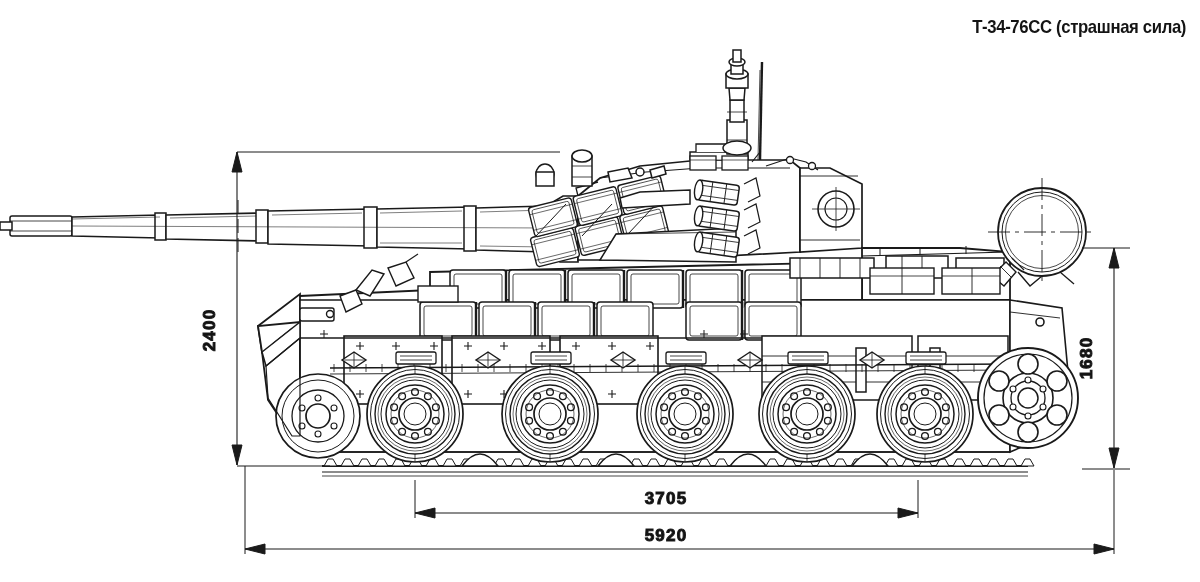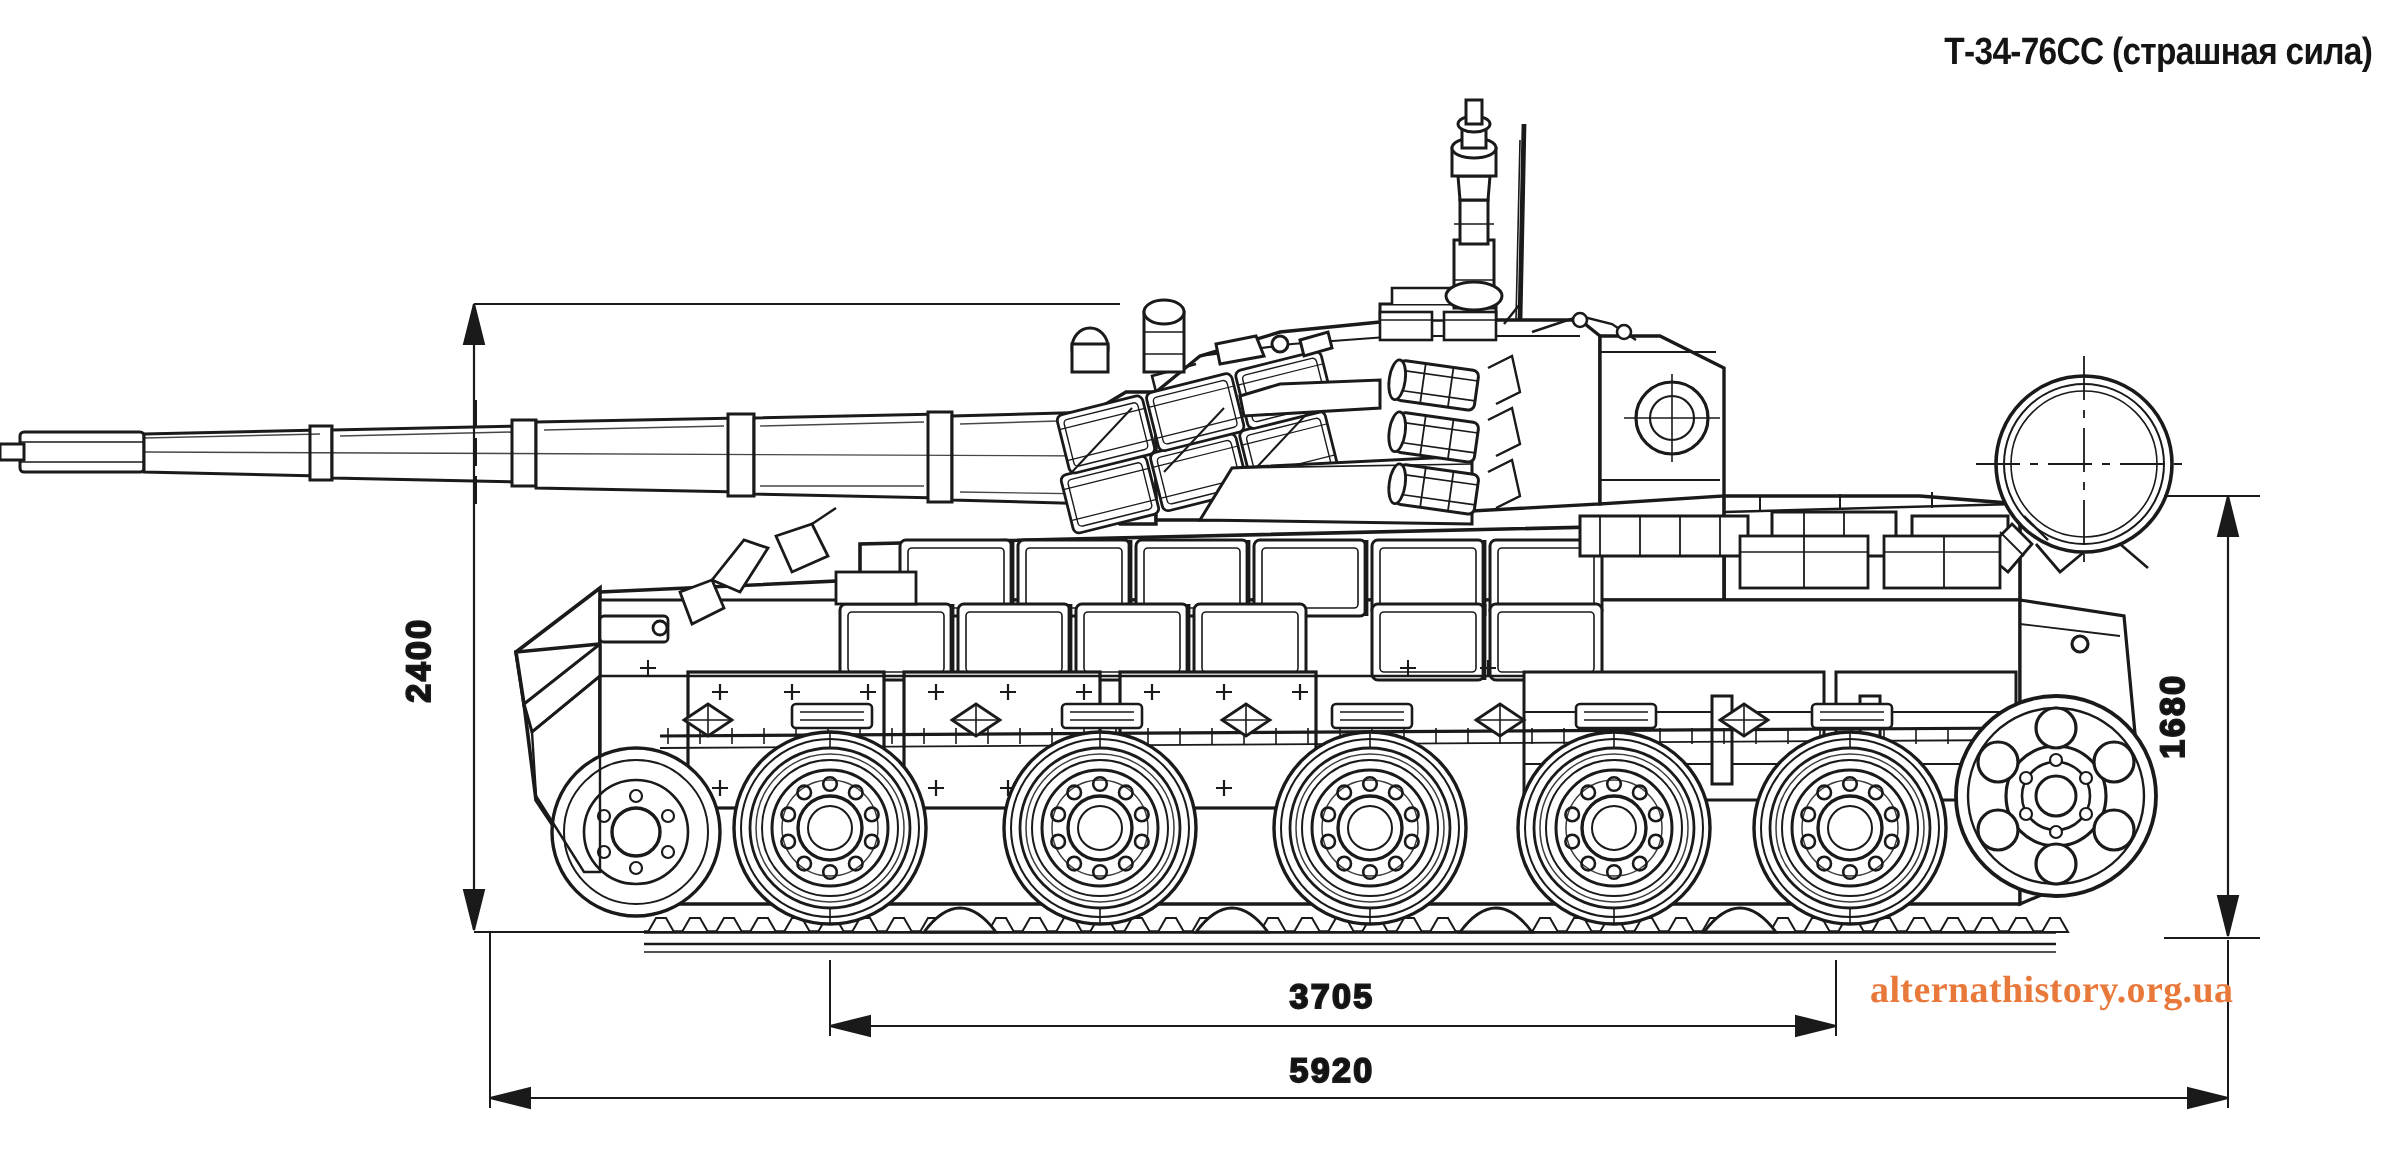--- a/index.html
+++ b/index.html
@@ -623,15 +623,14 @@
       <polygon points="1114,549 1094,544 1094,554"></polygon>
       <line x1="245" y1="466" x2="245" y2="554" stroke-width="1"></line>
       <line x1="1114" y1="470" x2="1114" y2="554" stroke-width="1"></line>
       <text class="dimtext" x="666" y="541" text-anchor="middle">5920</text>
     </g>
 
   </svg>
 
   <div class="title">Т-34-76СС (страшная сила)</div>
 
-  <div class="watermark">alternathistory.org.ua</div>
 
 </div>
 
 </body></html>

